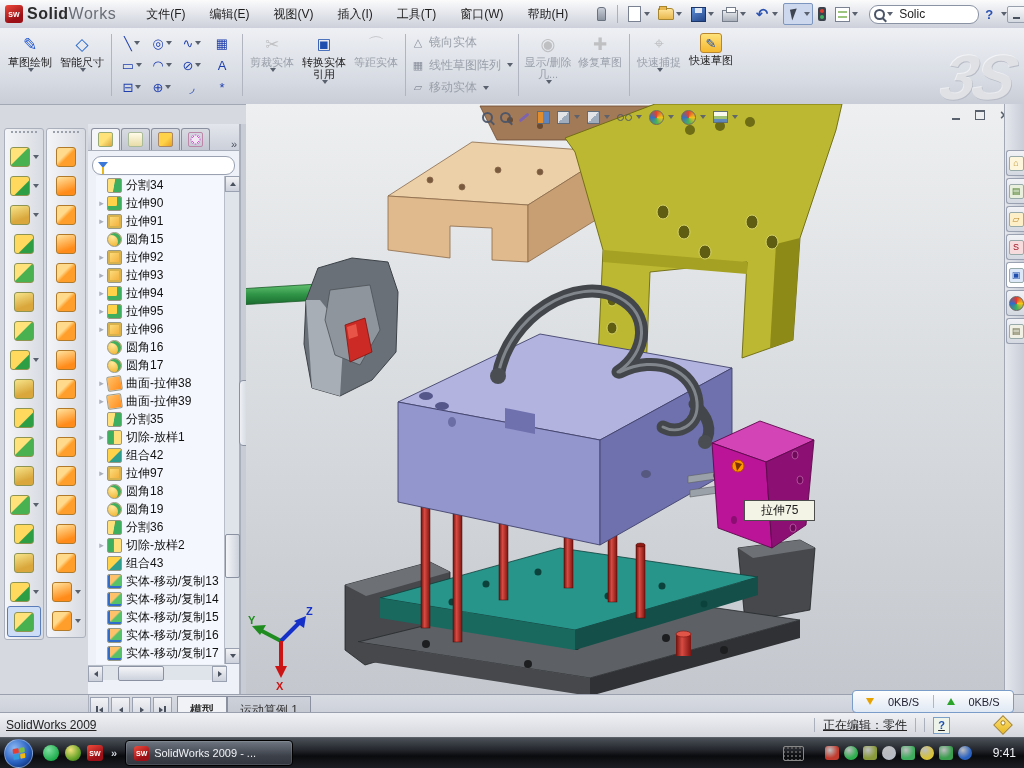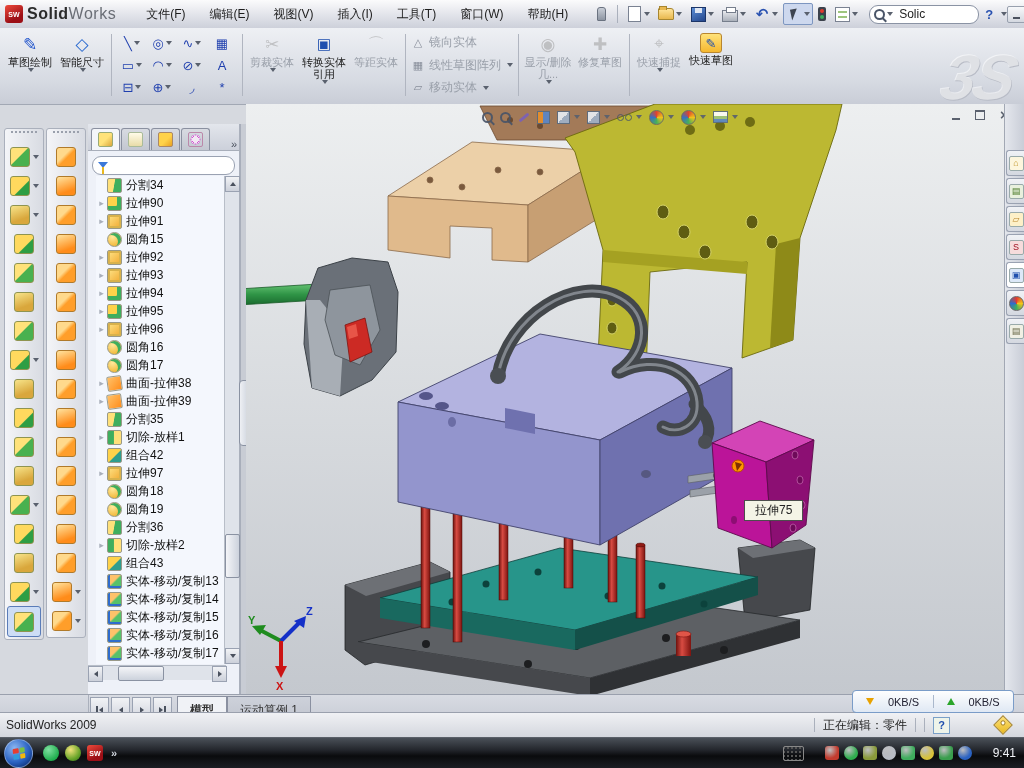--- a/index.html
+++ b/index.html
@@ -134,21 +134,21 @@
     background:conic-gradient(#e23b2e,#f5c518,#3fae5e,#2f6ccc,#e23b2e);}
   .secic{width:11px;height:11px;border:1px solid #5a6b80;background:linear-gradient(90deg,#e88f2a 50%,#5a87c8 50%);}
   .wandic{width:12px;height:3px;background:#7a61b8;transform:rotate(-40deg);border-radius:2px;}
   .eyesic{display:flex;gap:1px;} .eyesic i{width:5px;height:5px;border:1.5px solid #4a5568;border-radius:50%;}
   .picic{width:13px;height:10px;background:linear-gradient(#fff 40%,#9ec57f 40% 70%,#5a87c8 70%);border:1px solid #5a6b80;}
   #docbtns{position:absolute;left:702px;top:4px;display:flex;gap:8px;z-index:5;}
   .db{width:16px;height:14px;display:flex;align-items:center;justify-content:center;color:#5a616e;}
   .db .mini{width:8px;height:2px;background:#5a616e;margin-top:8px;}
   .db .rest{width:8px;height:7px;border:1px solid #5a616e;border-top-width:2px;}
   .db .clo{font-size:14px;font-weight:bold;line-height:12px;}
-  #tooltip{position:absolute;left:498px;top:396px;background:#f4f4e6;border:1px solid #4d4d4d;padding:1px 10px;font-size:12px;z-index:6;}
+  #tooltip{position:absolute;left:498px;top:396px;background:#f4f4e6;border:1px solid #4d4d4d;padding:1px 16px;font-size:12px;z-index:6;}
   
   #taskpane{position:absolute;left:1004px;top:104px;width:20px;height:590px;background:linear-gradient(90deg,#e4e7ed,#c9cdd7);border-left:1px solid #a2a8b4;box-sizing:border-box;}
   .tpbtn{width:18px;height:24px;margin:2px 0 2px 1px;border:1px solid #9aa2b2;border-radius:3px 0 0 3px;border-right:none;
     background:linear-gradient(#f0f2f6,#d4d8e0);display:flex;align-items:center;justify-content:center;}
   .tpbtn.pressed{background:#fff;}
   .tpic{width:13px;height:13px;border-radius:2px;display:flex;align-items:center;justify-content:center;font-size:9px;color:#333;}
   
   #docktabs{position:absolute;left:0;top:694px;width:1024px;height:30px;background:linear-gradient(#d8dbe2,#c6cad4);border-top:1px solid #9aa0ad;display:flex;align-items:stretch;box-sizing:border-box;}
   #dock-spacer{width:88px;border-right:1px solid #aab0bc;}
   .navb{width:17px;margin:2px 1px;background:linear-gradient(#f2f3f6,#ccd0da);border:1px solid #9aa2b2;display:flex;align-items:center;justify-content:center;gap:1px;}
@@ -157,21 +157,21 @@
     background:linear-gradient(#cdd1da,#bfc3cd);color:#333;}
   .dtab.active{background:#f0f2f6;font-weight:bold;}
   
   #netwidget{position:absolute;left:852px;top:690px;width:160px;height:21px;z-index:9;
     background:linear-gradient(#fefefe,#dfe8f4);border:1px solid #7a9cc8;border-radius:4px;
     display:flex;align-items:center;justify-content:space-evenly;font-size:11px;color:#223;}
   .arr-dn{width:0;height:0;border-left:4px solid transparent;border-right:4px solid transparent;border-top:7px solid #e8a200;}
   .arr-up{width:0;height:0;border-left:4px solid transparent;border-right:4px solid transparent;border-bottom:7px solid #2aa52a;}
   #net-div{width:1px;height:13px;background:#aab8cc;}
   
-  #statusbar{position:absolute;left:0;top:712px;width:1024px;height:25px;background:linear-gradient(#f0f1f4,#d4d7de);border-top:1px solid #9aa0ad;display:flex;align-items:center;box-sizing:border-box;}
+  #statusbar{position:absolute;left:0;top:712px;width:1024px;height:25px;background:linear-gradient(#f0f1f4,#d4d7de);border-top:1px solid #9aa0ad;display:flex;align-items:center;box-sizing:border-box;text-decoration:underline;}
   #sb-left{margin-left:6px;color:#222;}
   #sb-right{margin-left:auto;display:flex;align-items:center;gap:8px;margin-right:8px;}
   .sb-sep{width:1px;height:14px;background:#aab0bc;}
   #sb-help{width:15px;height:15px;border:1px solid #7aa0c8;background:#eef4ea;color:#1f4fae;font-weight:bold;font-size:11px;display:flex;align-items:center;justify-content:center;}
   #sb-tag{width:12px;height:12px;background:linear-gradient(135deg,#ffe27a,#e8b820);border:1px solid #a8862f;transform:rotate(45deg);position:relative;margin-right:6px;}
   #sb-tag::after{content:"";position:absolute;left:2px;top:2px;width:3px;height:3px;border-radius:50%;background:#fff;border:1px solid #a8862f;}
   
   #taskbar{position:absolute;left:0;top:737px;width:1024px;height:31px;
     background:linear-gradient(#4a5058,#23262c 40%,#0a0b0d 60%,#1b1e24);border-top:1px solid #5a6068;display:flex;align-items:center;box-sizing:border-box;}
   #startorb{width:27px;height:27px;border-radius:50%;margin-left:4px;flex:0 0 auto;
@@ -1007,20 +1007,24 @@
           <i style="background:#f5b80c;"></i>
       </div>
     </div>
     <div id="quicklaunch" data-interactable="false">
       <span class="ql ql-green" data-interactable="true"></span>
       <span class="ql ql-ball" data-interactable="true"></span>
       <span class="sw-cube" style="margin:0;width:16px;height:16px;" data-interactable="true">SW</span>
       <span class="ql-chev" data-interactable="true">»</span>
     </div>
     <div id="taskbtns" style="display:flex;">
+        <div class="taskbtn active" data-interactable="true" style="width: 150px;">
+          <span class="sw-cube" data-interactable="false" style="margin: 0px; width: 15px; height: 15px;">SW</span>
+          <span data-interactable="false">SolidWorks 2009 - ...</span>
+        </div>
       </div>
     <div id="tray" data-interactable="false">
       <span class="kbic" data-interactable="true"></span>
       <span id="trayicons" style="display:flex;gap:5px;">
           <span class="trayic" data-interactable="true" style="background: radial-gradient(circle at 35% 30%, rgba(255, 255, 255, 0.7), rgb(194, 59, 46) 60%); border-radius: 3px;"></span>
           <span class="trayic" data-interactable="true" style="background: radial-gradient(circle at 35% 30%, rgba(255, 255, 255, 0.7), rgb(47, 174, 78) 60%); border-radius: 50%;"></span>
           <span class="trayic" data-interactable="true" style="background: radial-gradient(circle at 35% 30%, rgba(255, 255, 255, 0.7), rgb(138, 154, 58) 60%); border-radius: 3px;"></span>
           <span class="trayic" data-interactable="true" style="background: radial-gradient(circle at 35% 30%, rgba(255, 255, 255, 0.7), rgb(184, 188, 196) 60%); border-radius: 50%;"></span>
           <span class="trayic" data-interactable="true" style="background: radial-gradient(circle at 35% 30%, rgba(255, 255, 255, 0.7), rgb(63, 174, 94) 60%); border-radius: 3px;"></span>
           <span class="trayic" data-interactable="true" style="background: radial-gradient(circle at 35% 30%, rgba(255, 255, 255, 0.7), rgb(216, 194, 58) 60%); border-radius: 50%;"></span>

